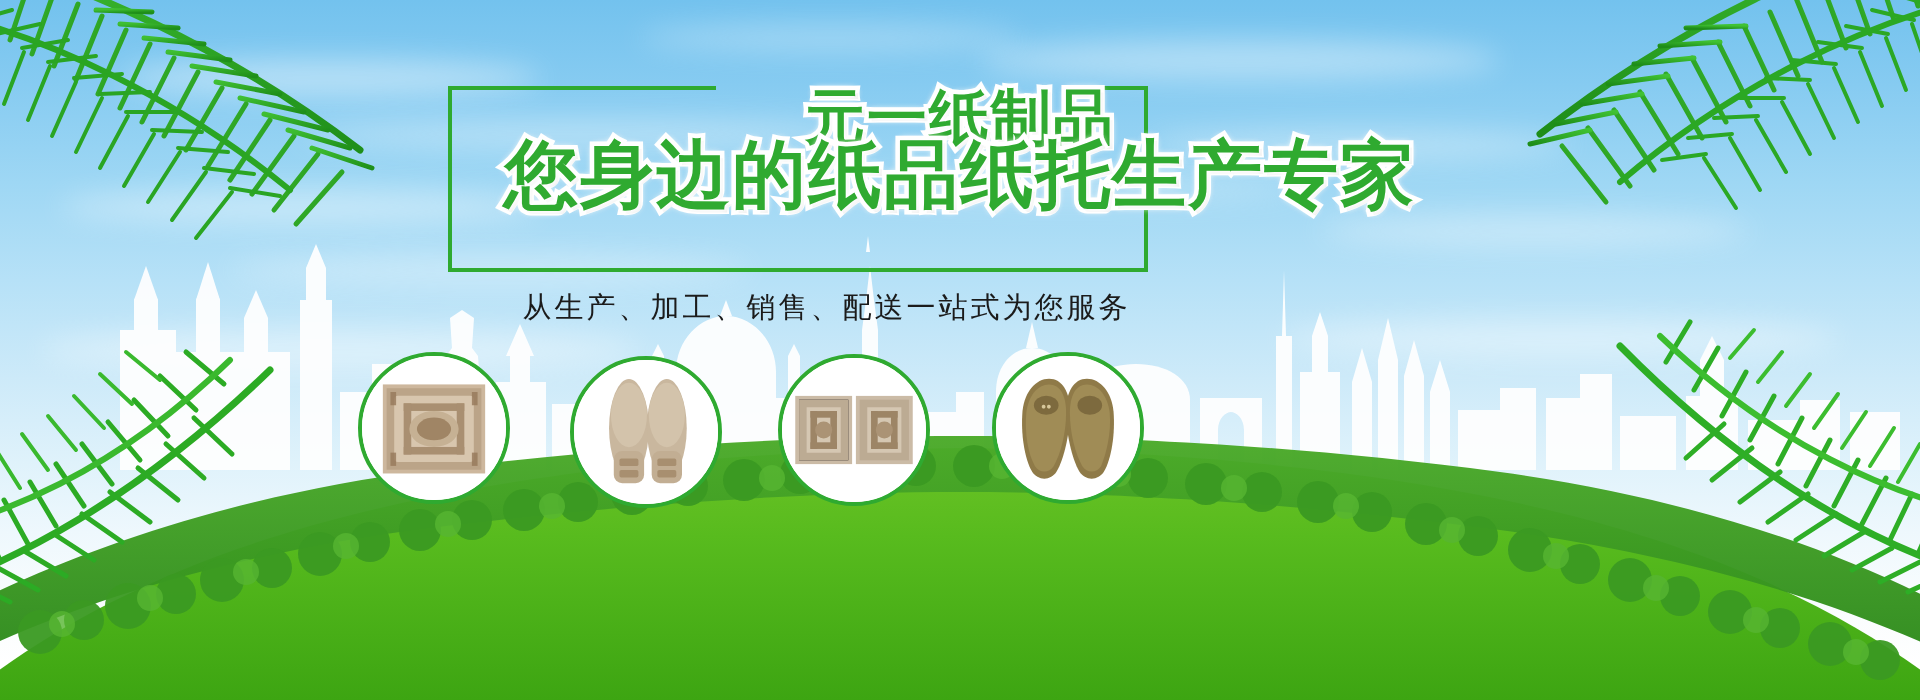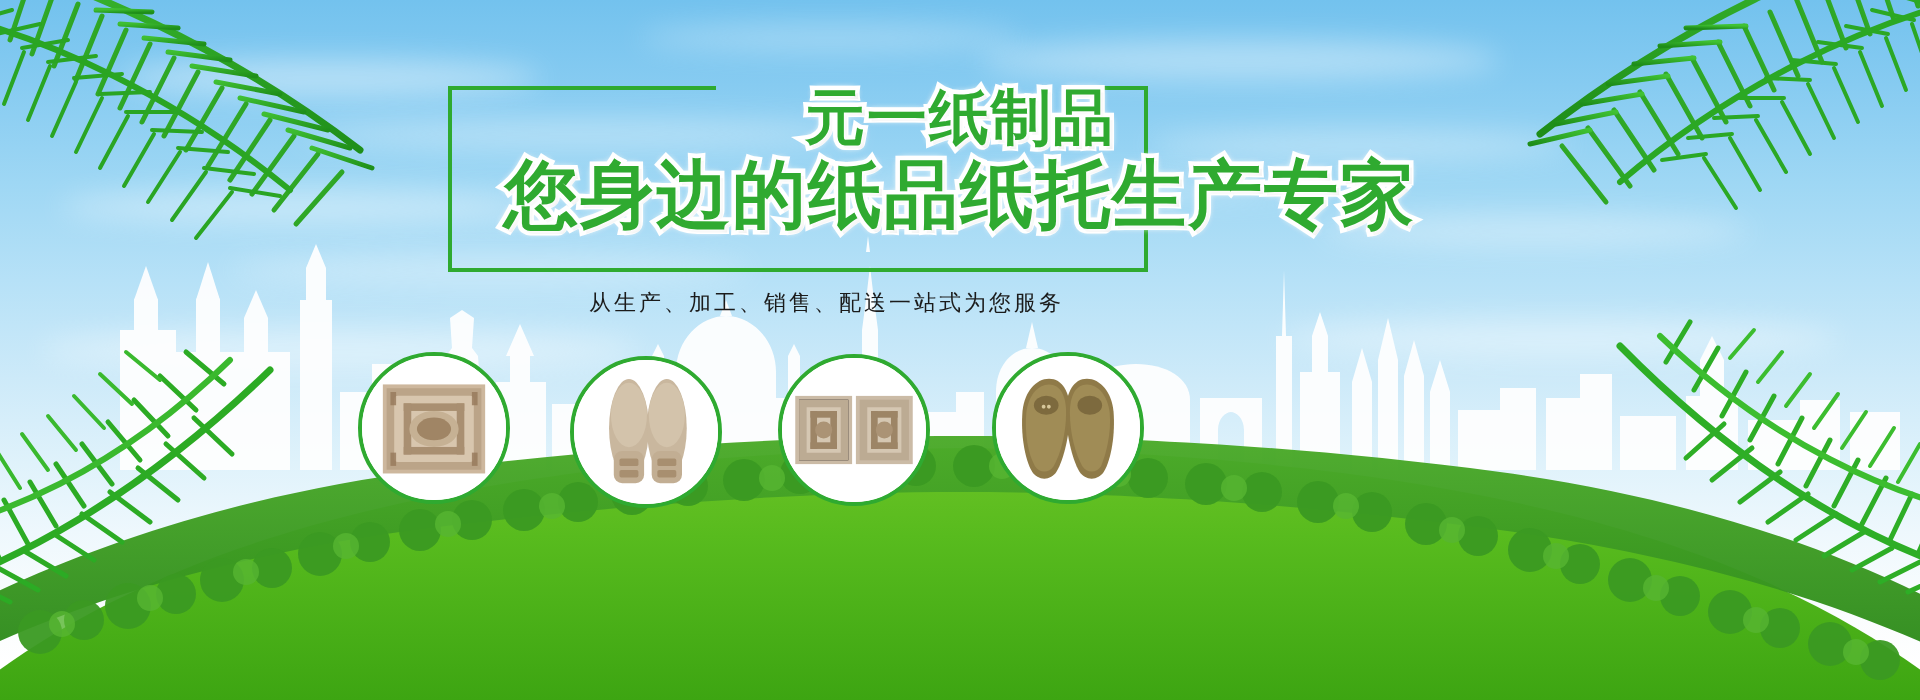--- a/index.html
+++ b/index.html
@@ -71,25 +71,25 @@
     position:absolute;width:1920px;text-align:center;
     color:#2faa30;font-weight:900;letter-spacing:2px;line-height:1;
     white-space:nowrap;
     -webkit-text-stroke:9px #ffffff;
     paint-order:stroke fill;
     text-shadow:
       0 0 9px #fff, 0 0 9px #fff, 0 0 6px #fff,
       3px 3px 0 rgba(0,0,0,.06);
   }
   .title-line1{top:-12px;font-size:60px;margin-top:14px;}
-  .title-line2{top:52px;font-size:74px;margin-top:20px;}
+  .title-line2{top:52px;font-size:74px;}
 
   .subtitle{
     position:absolute;left:0;top:288px;width:1653px;text-align:center;
-    font-size:22px;color:#1b1b1b;letter-spacing:3px;white-space:nowrap;
+    font-size:29px;color:#1b1b1b;letter-spacing:3px;white-space:nowrap;
     font-family:"DejaVu Sans","Liberation Sans",sans-serif;
   }
 
   
   .circles{position:absolute;left:0;top:352px;width:1920px;height:160px;}
   .pcircle{
     position:absolute;width:152px;height:152px;border-radius:50%;
     background:#ffffff;border:4px solid #2faa30;
     overflow:hidden;
   }

